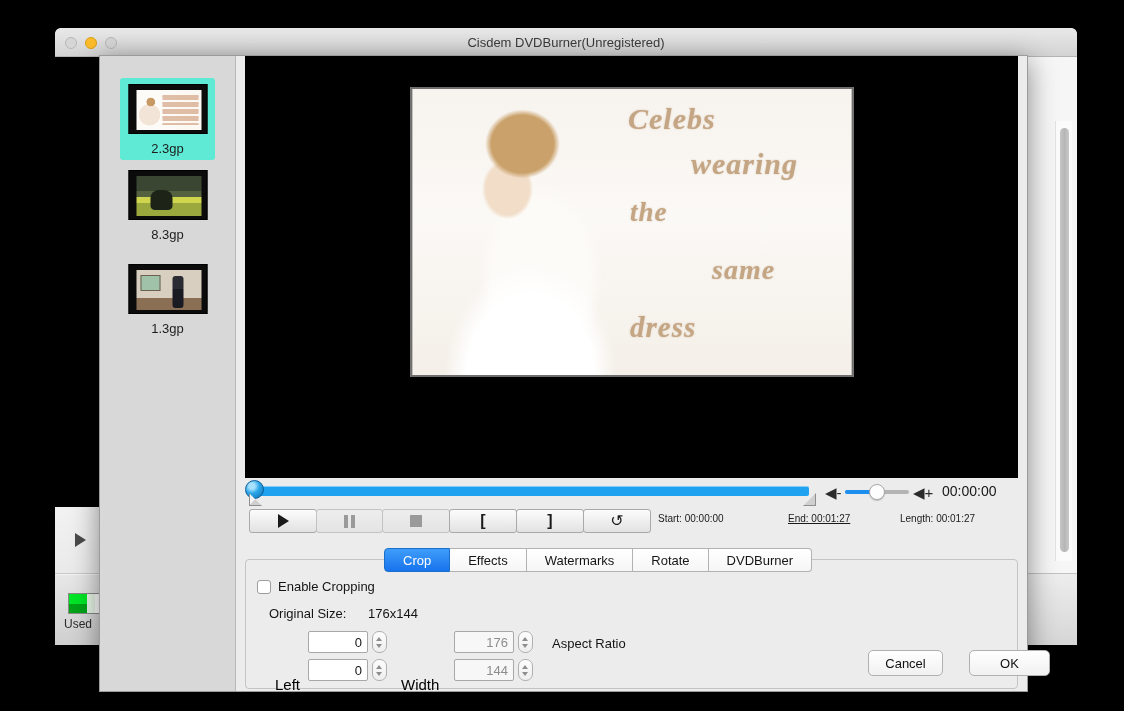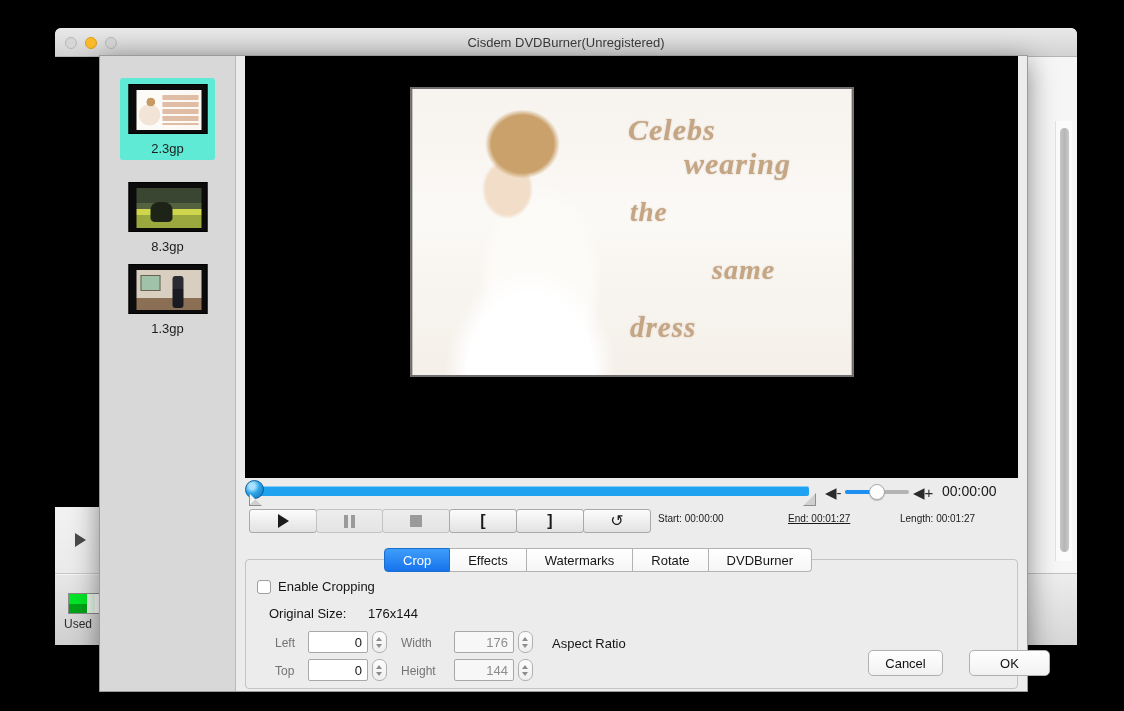--- a/index.html
+++ b/index.html
@@ -109,21 +109,21 @@
     position: absolute; left: 50%; transform: translateX(-50%); top: 6px;
     width: 79px; height: 50px; background: #0b0b0b; border: 1px solid #000;
     overflow: hidden;
   }
   .thumb-pic .inner { position: absolute; left: 7px; top: 5px; width: 65px; height: 40px; }
   .thumb-label {
     position: absolute; left: 0; bottom: 4px; width: 100%;
     font-size: 13px; color: #1d1d1d;
   }
   #thumb0 { top: 22px; }
-  #thumb1 { top: 120px; }
+  #thumb1 { top: 108px; }
   #thumb2 { top: 202px; }
   .pic-dress {
     background:
       radial-gradient(circle at 22% 30%, #c79a63 0 7%, transparent 8%),
       radial-gradient(circle at 20% 62%, #f3e4d8 0 18%, transparent 19%),
       linear-gradient(100deg, #fdfbf8 0 40%, #fbf7f2 100%);
   }
   .pic-dress::after {
     content: ""; position: absolute; right: 3px; top: 5px; width: 36px; height: 30px;
     background:
@@ -180,22 +180,22 @@
     position: absolute; left: 28px; bottom: 0; width: 180px; height: 150px;
     background: radial-gradient(ellipse 110px 140px at 50% 100%, #ffffff 0 58%, rgba(255,255,255,0) 78%);
   }
   .vtext {
     position: absolute;
     font-family: "Liberation Serif", serif;
     font-style: italic; font-weight: bold;
     color: #c4a584; letter-spacing: 1px;
     text-shadow: 0 0 2px rgba(190,160,130,.55);
   }
-  #vt0 { left: 216px; top: 13px;  font-size: 30px; margin-top: 11px; }
-  #vt1 { left: 272px; top: 58px;  font-size: 30px; }
+  #vt0 { left: 216px; top: 13px;  font-size: 30px; }
+  #vt1 { left: 279px; top: 58px;  font-size: 30px; }
   #vt2 { left: 218px; top: 108px; font-size: 27px; }
   #vt3 { left: 300px; top: 165px; font-size: 28px; }
   #vt4 { left: 218px; top: 222px; font-size: 29px; }
 
   
   #transport {
     position: absolute; left: 9px; right: 9px; top: 422px; height: 62px;
   }
   #seek-track {
     position: absolute; left: 4px; top: 8px; width: 560px; height: 10px;
@@ -290,21 +290,21 @@
     background: #ececec; border: 1px solid #c4c4c4; border-radius: 4px;
   }
   #chk-enable {
     position: absolute; left: 11px; top: 20px; width: 14px; height: 14px;
     background: #fff; border: 1px solid #9d9d9d; border-radius: 3px;
   }
   #lbl-enable { position: absolute; left: 32px; top: 19px; font-size: 13px; color: #141414; }
   #lbl-orig-title { position: absolute; left: 23px; top: 46px; font-size: 13px; color: #141414; }
   #lbl-orig-value { position: absolute; left: 122px; top: 46px; font-size: 13px; color: #141414; }
 
-  .fld-label { position: absolute; font-size: 12px; color: #737373; }
+  .fld-label { position: absolute; font-size: 15px; color: #000000; margin-top: 40px; }
   #lb-left   { left: 29px;  top: 76px; }
   #lb-top    { left: 29px;  top: 104px; }
   #lb-width  { left: 155px; top: 76px; }
   #lb-height { left: 155px; top: 104px; }
 
   .numbox {
     position: absolute; width: 60px; height: 22px;
     background: #fff; border: 1px solid #a8a8a8; border-radius: 2px;
     font-size: 13px; color: #141414; text-align: right;
     line-height: 21px; padding-right: 5px;

